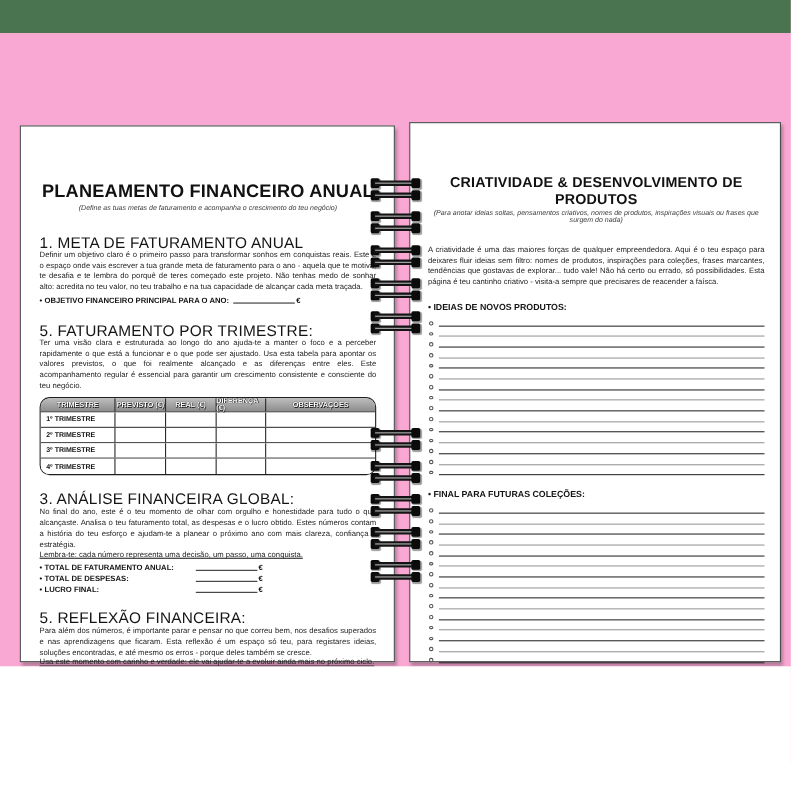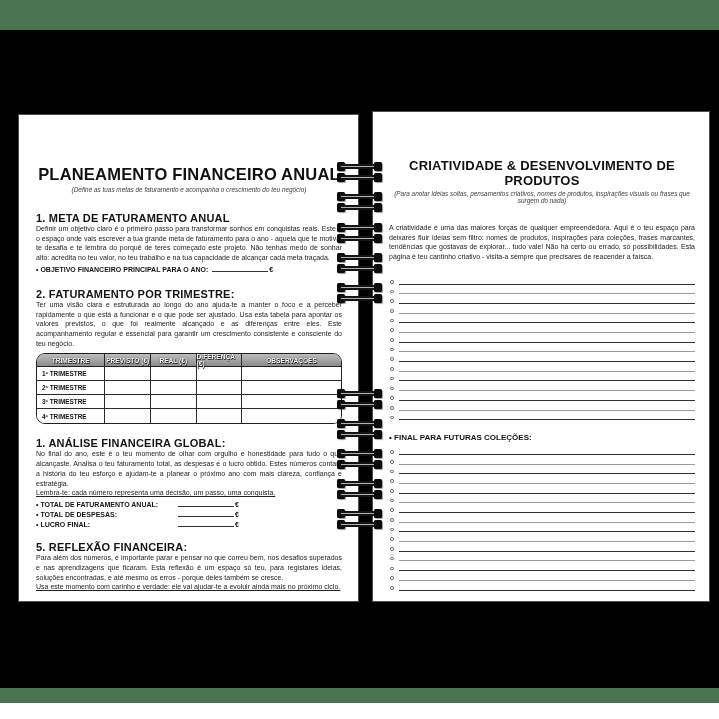--- a/index.html
+++ b/index.html
@@ -1,33 +1,33 @@
 <!DOCTYPE html>
 <html><head>
 <meta charset="utf-8">
 <style>
   * { margin:0; padding:0; box-sizing:border-box; }
   body { font-family:"Liberation Sans", sans-serif; background:#ffffff; }
-  .canvas { position:relative; width:719px; height:703px; background:#000000; overflow:hidden; }
+  .canvas { position:relative; width:719px; height:606px; background:#f9a8d4; overflow:hidden; }
 
   .band { position:absolute; left:0; width:719px; background:#4a7350; }
   .band.top { top:0; height:30px; }
   .band.bottom { top:688px; height:31px; }
 
   .page { position:absolute; background:#ffffff; border:1.5px solid #4d4d4d;
           box-shadow:2px 3px 3px rgba(0,0,0,0.28); }
   .page.left  { left:18px;  top:114px; width:341px; height:488px; padding:50px 16px 0 17px; }
   .page.right { left:372px; top:111px; width:338px; height:491px; padding:46px 14px 0 16px; }
 
   .pg-title { font-weight:bold; text-align:center; color:#111; letter-spacing:.2px; }
   .page.left  .pg-title { font-size:16.5px; }
   .page.right .pg-title { font-size:13px; }
   .pg-subtitle { font-size:6.4px; font-style:italic; text-align:center; color:#3c3c3c; margin-top:2px; }
 
-  .sec-head { font-size:11px; font-weight:bold; color:#141414; letter-spacing:.2px; }
+  .sec-head { font-size:14px; font-weight:normal; color:#141414; letter-spacing:.2px; }
   .body-txt { font-size:7px; line-height:1.39; color:#222; text-align:justify; }
   .note { font-size:7px; line-height:1.4; color:#222; text-decoration:underline; }
 
   .field-line { font-size:7px; font-weight:bold; color:#141414; margin-top:2px; display:flex; align-items:flex-end; }
   .blank { display:inline-block; width:56px; border-bottom:1px solid #333; height:7px; margin:0 1px 1px 4px; }
   .euro { font-weight:bold; }
   .field-row { display:flex; align-items:flex-end; font-size:7px; font-weight:bold; color:#141414; height:10px; }
   .field-row .lbl { width:138px; }
 
   
@@ -73,21 +73,21 @@
     <div class="pg-subtitle">(Define as tuas metas de faturamento e acompanha o crescimento do teu negócio)</div>
 
     <div class="sec-head mt20">1. META DE FATURAMENTO ANUAL</div>
     <div class="body-txt">Definir um objetivo claro é o primeiro passo para transformar sonhos em conquistas reais. Este é o espaço onde vais escrever a tua grande meta de faturamento para o ano - aquela que te motiva, te desafia e te lembra do porquê de teres começado este projeto. Não tenhas medo de sonhar alto: acredita no teu valor, no teu trabalho e na tua capacidade de alcançar cada meta traçada.</div>
     <div class="field-line">
       <span>• OBJETIVO FINANCEIRO PRINCIPAL PARA O ANO:</span>
       <span class="blank"></span>
       <span class="euro">€</span>
     </div>
 
-    <div class="sec-head mt16">2. FATURAMENTO POR TRIMESTRE:</div>
+    <div class="sec-head mt16">5. FATURAMENTO POR TRIMESTRE:</div>
     <div class="body-txt">Ter uma visão clara e estruturada ao longo do ano ajuda-te a manter o foco e a perceber rapidamente o que está a funcionar e o que pode ser ajustado. Usa esta tabela para apontar os valores previstos, o que foi realmente alcançado e as diferenças entre eles. Este acompanhamento regular é essencial para garantir um crescimento consistente e consciente do teu negócio.</div>
 
     <div class="qtable">
       <div class="t-head">
         <div class="t-hcell c1">TRIMESTRE</div>
         <div class="t-hcell c2">PREVISTO (€)</div>
         <div class="t-hcell c3">REAL (€)</div>
         <div class="t-hcell c4">DIFERENÇA (€)</div>
         <div class="t-hcell c5">OBSERVAÇÕES</div>
       </div>
@@ -114,21 +114,21 @@
       </div>
       <div class="t-row">
         <div class="t-cell c1 rowlabel">4º TRIMESTRE</div>
         <div class="t-cell c2"></div>
         <div class="t-cell c3"></div>
         <div class="t-cell c4"></div>
         <div class="t-cell c5"></div>
       </div>
     </div>
 
-    <div class="sec-head mt14">1. ANÁLISE FINANCEIRA GLOBAL:</div>
+    <div class="sec-head mt14">3. ANÁLISE FINANCEIRA GLOBAL:</div>
     <div class="body-txt">No final do ano, este é o teu momento de olhar com orgulho e honestidade para tudo o que alcançaste. Analisa o teu faturamento total, as despesas e o lucro obtido. Estes números contam a história do teu esforço e ajudam-te a planear o próximo ano com mais clareza, confiança e estratégia.</div>
     <div class="note">Lembra-te: cada número representa uma decisão, um passo, uma conquista.</div>
     <div class="field-row">
       <span class="lbl">• TOTAL DE FATURAMENTO ANUAL:</span>
       <span class="blank"></span>
       <span class="euro">€</span>
     </div>
     <div class="field-row">
       <span class="lbl">• TOTAL DE DESPESAS:</span>
       <span class="blank"></span>
@@ -145,20 +145,21 @@
     <div class="note">Usa este momento com carinho e verdade: ele vai ajudar-te a evoluir ainda mais no próximo ciclo.</div>
   </div>
 
   <div class="page right">
     <div class="pg-title">CRIATIVIDADE &amp; DESENVOLVIMENTO DE PRODUTOS</div>
     <div class="pg-subtitle">(Para anotar ideias soltas, pensamentos criativos, nomes de produtos, inspirações visuais ou frases que surgem do nada)</div>
 
     <div class="body-txt mt20">A criatividade é uma das maiores forças de qualquer empreendedora. Aqui é o teu espaço para deixares fluir ideias sem filtro: nomes de produtos, inspirações para coleções, frases marcantes, tendências que gostavas de explorar... tudo vale! Não há certo ou errado, só possibilidades. Esta página é teu cantinho criativo - visita-a sempre que precisares de reacender a faísca.</div>
 
     <div class="mt14">
+      <div class="ruled-head">• IDEIAS DE NOVOS PRODUTOS:</div>
       <div class="lines">
           <div class="line">
             <span class="dot"></span>
             <span class="rule"></span>
           </div>
           <div class="line">
             <span class="dot"></span>
             <span class="rule"></span>
           </div>
           <div class="line">

